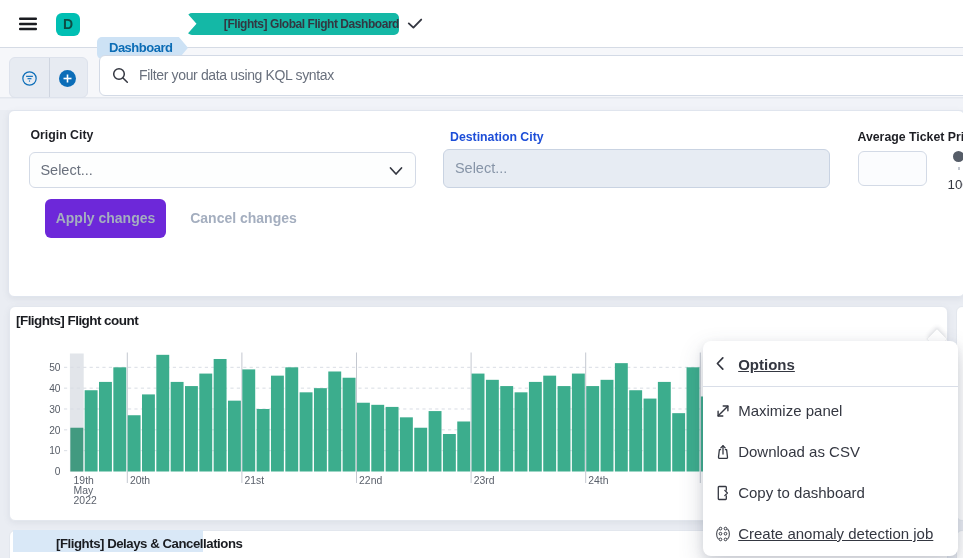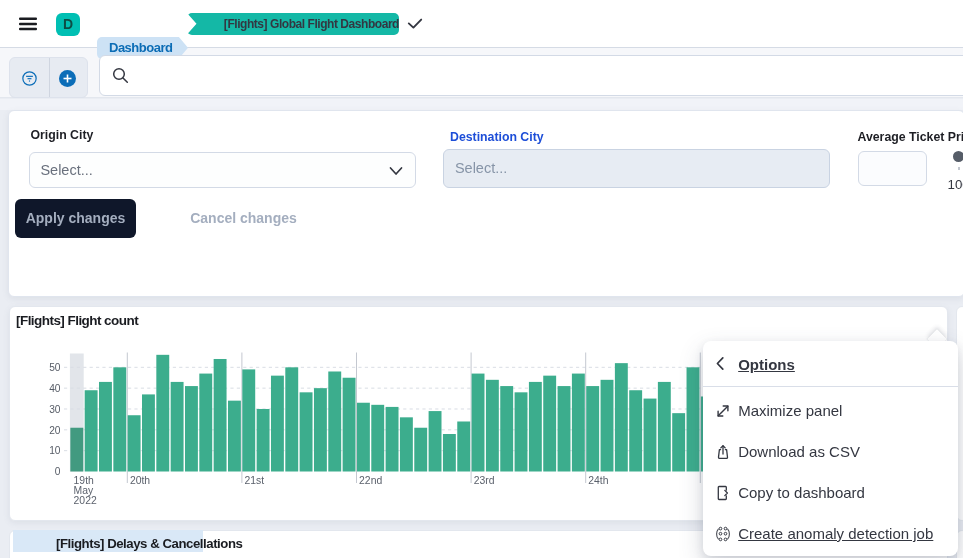--- a/index.html
+++ b/index.html
@@ -44,20 +44,21 @@
     <circle cx="8.5" cy="8.5" r="8.5" fill="#0b6db8"></circle>
     <line x1="4.5" y1="8.5" x2="12.5" y2="8.5" stroke="#fff" stroke-width="1.6"></line>
     <line x1="8.5" y1="4.5" x2="8.5" y2="12.5" stroke="#fff" stroke-width="1.6"></line>
   </svg>
 </div>
 <div class="abs" style="left:99px;top:55px;width:880px;height:41px;background:#fff;border:1px solid #d3dae6;border-radius:6px;z-index:6;">
   <svg class="abs" style="left:12px;top:11px;" width="18" height="18" viewBox="0 0 18 18">
     <circle cx="7" cy="7" r="5.3" fill="none" stroke="#343741" stroke-width="1.5"></circle>
     <line x1="11" y1="11" x2="15.3" y2="15.3" stroke="#343741" stroke-width="1.5" stroke-linecap="round"></line>
   </svg>
+  <div class="abs" style="left:39px;top:0;line-height:39px;font-size:14px;letter-spacing:-0.35px;color:#69707d;">Filter your data using KQL syntax</div>
 </div>
 
 <div class="abs" style="left:0;top:98.5px;width:963px;height:11.5px;background:#f1f3f8;z-index:0;"></div>
 
 <div class="abs" style="left:8px;top:110px;width:957px;height:186.5px;background:#fff;border:1px solid #e0e5ee;border-radius:6px;box-shadow:0 2px 6px rgba(100,110,130,0.10);z-index:2;">
   <div class="abs" style="left:21.5px;top:17px;font-size:12.3px;font-weight:700;color:#1d1e24;">Origin City</div>
   <div class="abs" style="left:20.4px;top:40.5px;width:386.4px;height:36.5px;background:#fdfefe;border:1px solid #d3dae6;border-radius:6px;">
     <div class="abs" style="left:10px;top:0;line-height:35px;font-size:14.5px;color:#69707d;">Select...</div>
     <svg class="abs" style="right:12px;top:12px;" width="14" height="12" viewBox="0 0 14 12">
       <polyline points="1.5,3 7,9 12.5,3" fill="none" stroke="#343741" stroke-width="1.7" stroke-linecap="round" stroke-linejoin="round"></polyline>
@@ -69,21 +70,21 @@
     <div class="abs" style="left:11px;top:0;line-height:37px;font-size:14.5px;color:#8694a7;">Select...</div>
   </div>
 
   <div class="abs" style="left:848.5px;top:18.5px;width:150px;font-size:12.3px;font-weight:700;color:#1d1e24;white-space:nowrap;">Average Ticket Price</div>
   <div class="abs" style="left:849px;top:39.5px;width:68.5px;height:35px;background:#fbfcfe;border:1px solid #d3dae6;border-radius:6px;"></div>
   <div class="abs" style="left:949px;top:44.5px;width:30px;height:2px;background:#e2e7ef;"></div>
   <div class="abs" style="left:943.8px;top:40px;width:11px;height:11px;border-radius:50%;background:#565d68;"></div>
   <div class="abs" style="left:948.8px;top:55.5px;width:2px;height:3.6px;background:#c2c7cf;"></div>
   <div class="abs" style="left:938.5px;top:66px;font-size:13.3px;color:#343741;">100</div>
 
-  <div class="abs" style="left:6px;top:88px;width:121px;height:39px;background:#0f172a;border-radius:6px;text-align:center;line-height:39px;font-size:14px;font-weight:700;color:#a4aebf;">Apply changes</div>
+  <div class="abs" style="left:36px;top:88px;width:121px;height:39px;background:#6d28d9;border-radius:6px;text-align:center;line-height:39px;font-size:14px;font-weight:700;color:#a4aebf;">Apply changes</div>
   <div class="abs" style="left:174.5px;top:88px;width:120px;height:39px;text-align:center;line-height:39px;font-size:14px;font-weight:700;color:#a4aebf;">Cancel changes</div>
 </div>
 
 <div class="abs" style="left:9px;top:306px;width:939px;height:215px;background:#fff;border:1px solid #e3e7ee;border-radius:6px;box-shadow:0 2px 6px rgba(100,110,130,0.10);z-index:2;"></div>
 <div class="abs" style="left:16px;top:312.5px;font-size:13.5px;font-weight:700;color:#1a1c21;z-index:3;letter-spacing:-0.55px;">[Flights] Flight count</div>
 <svg class="abs" style="left:9px;top:306px;z-index:3;" width="939" height="215" viewBox="9 306 939 215">
 
   <rect x="69.9" y="353.5" width="13.8" height="118" fill="#e2e5ea"></rect>
 
   <g stroke="#d9dde4" stroke-width="1" stroke-dasharray="3.2,3.2">

